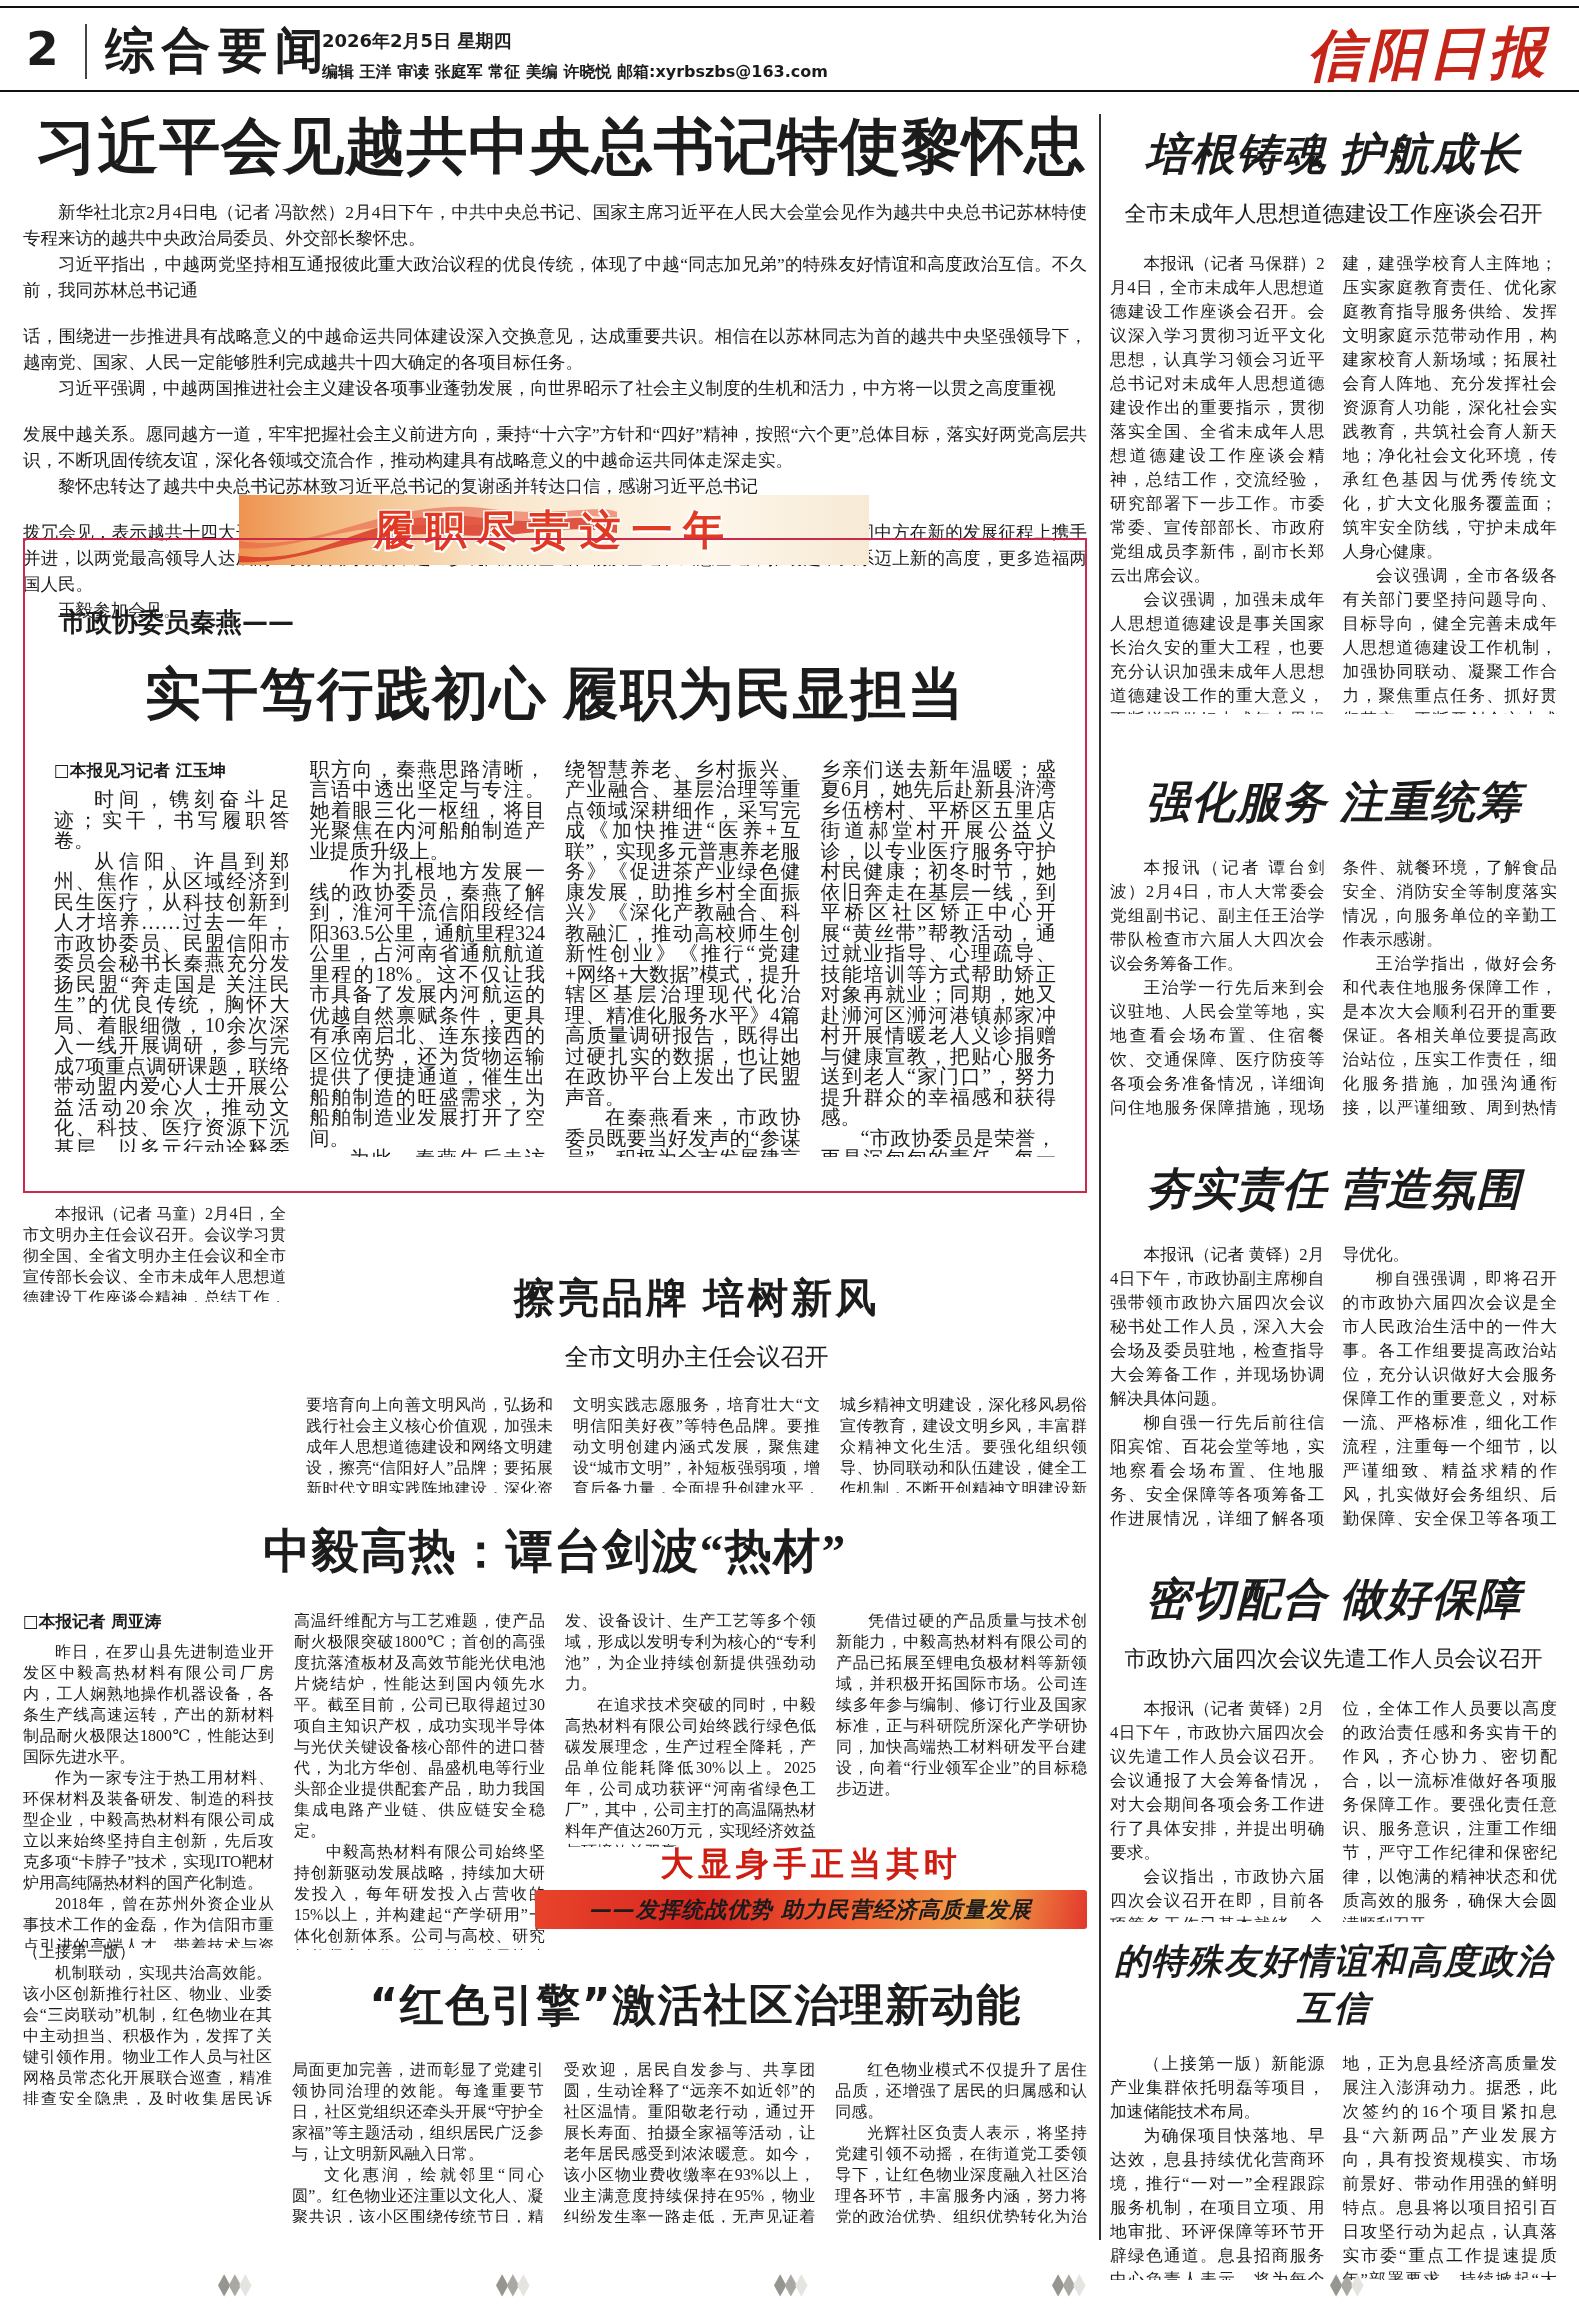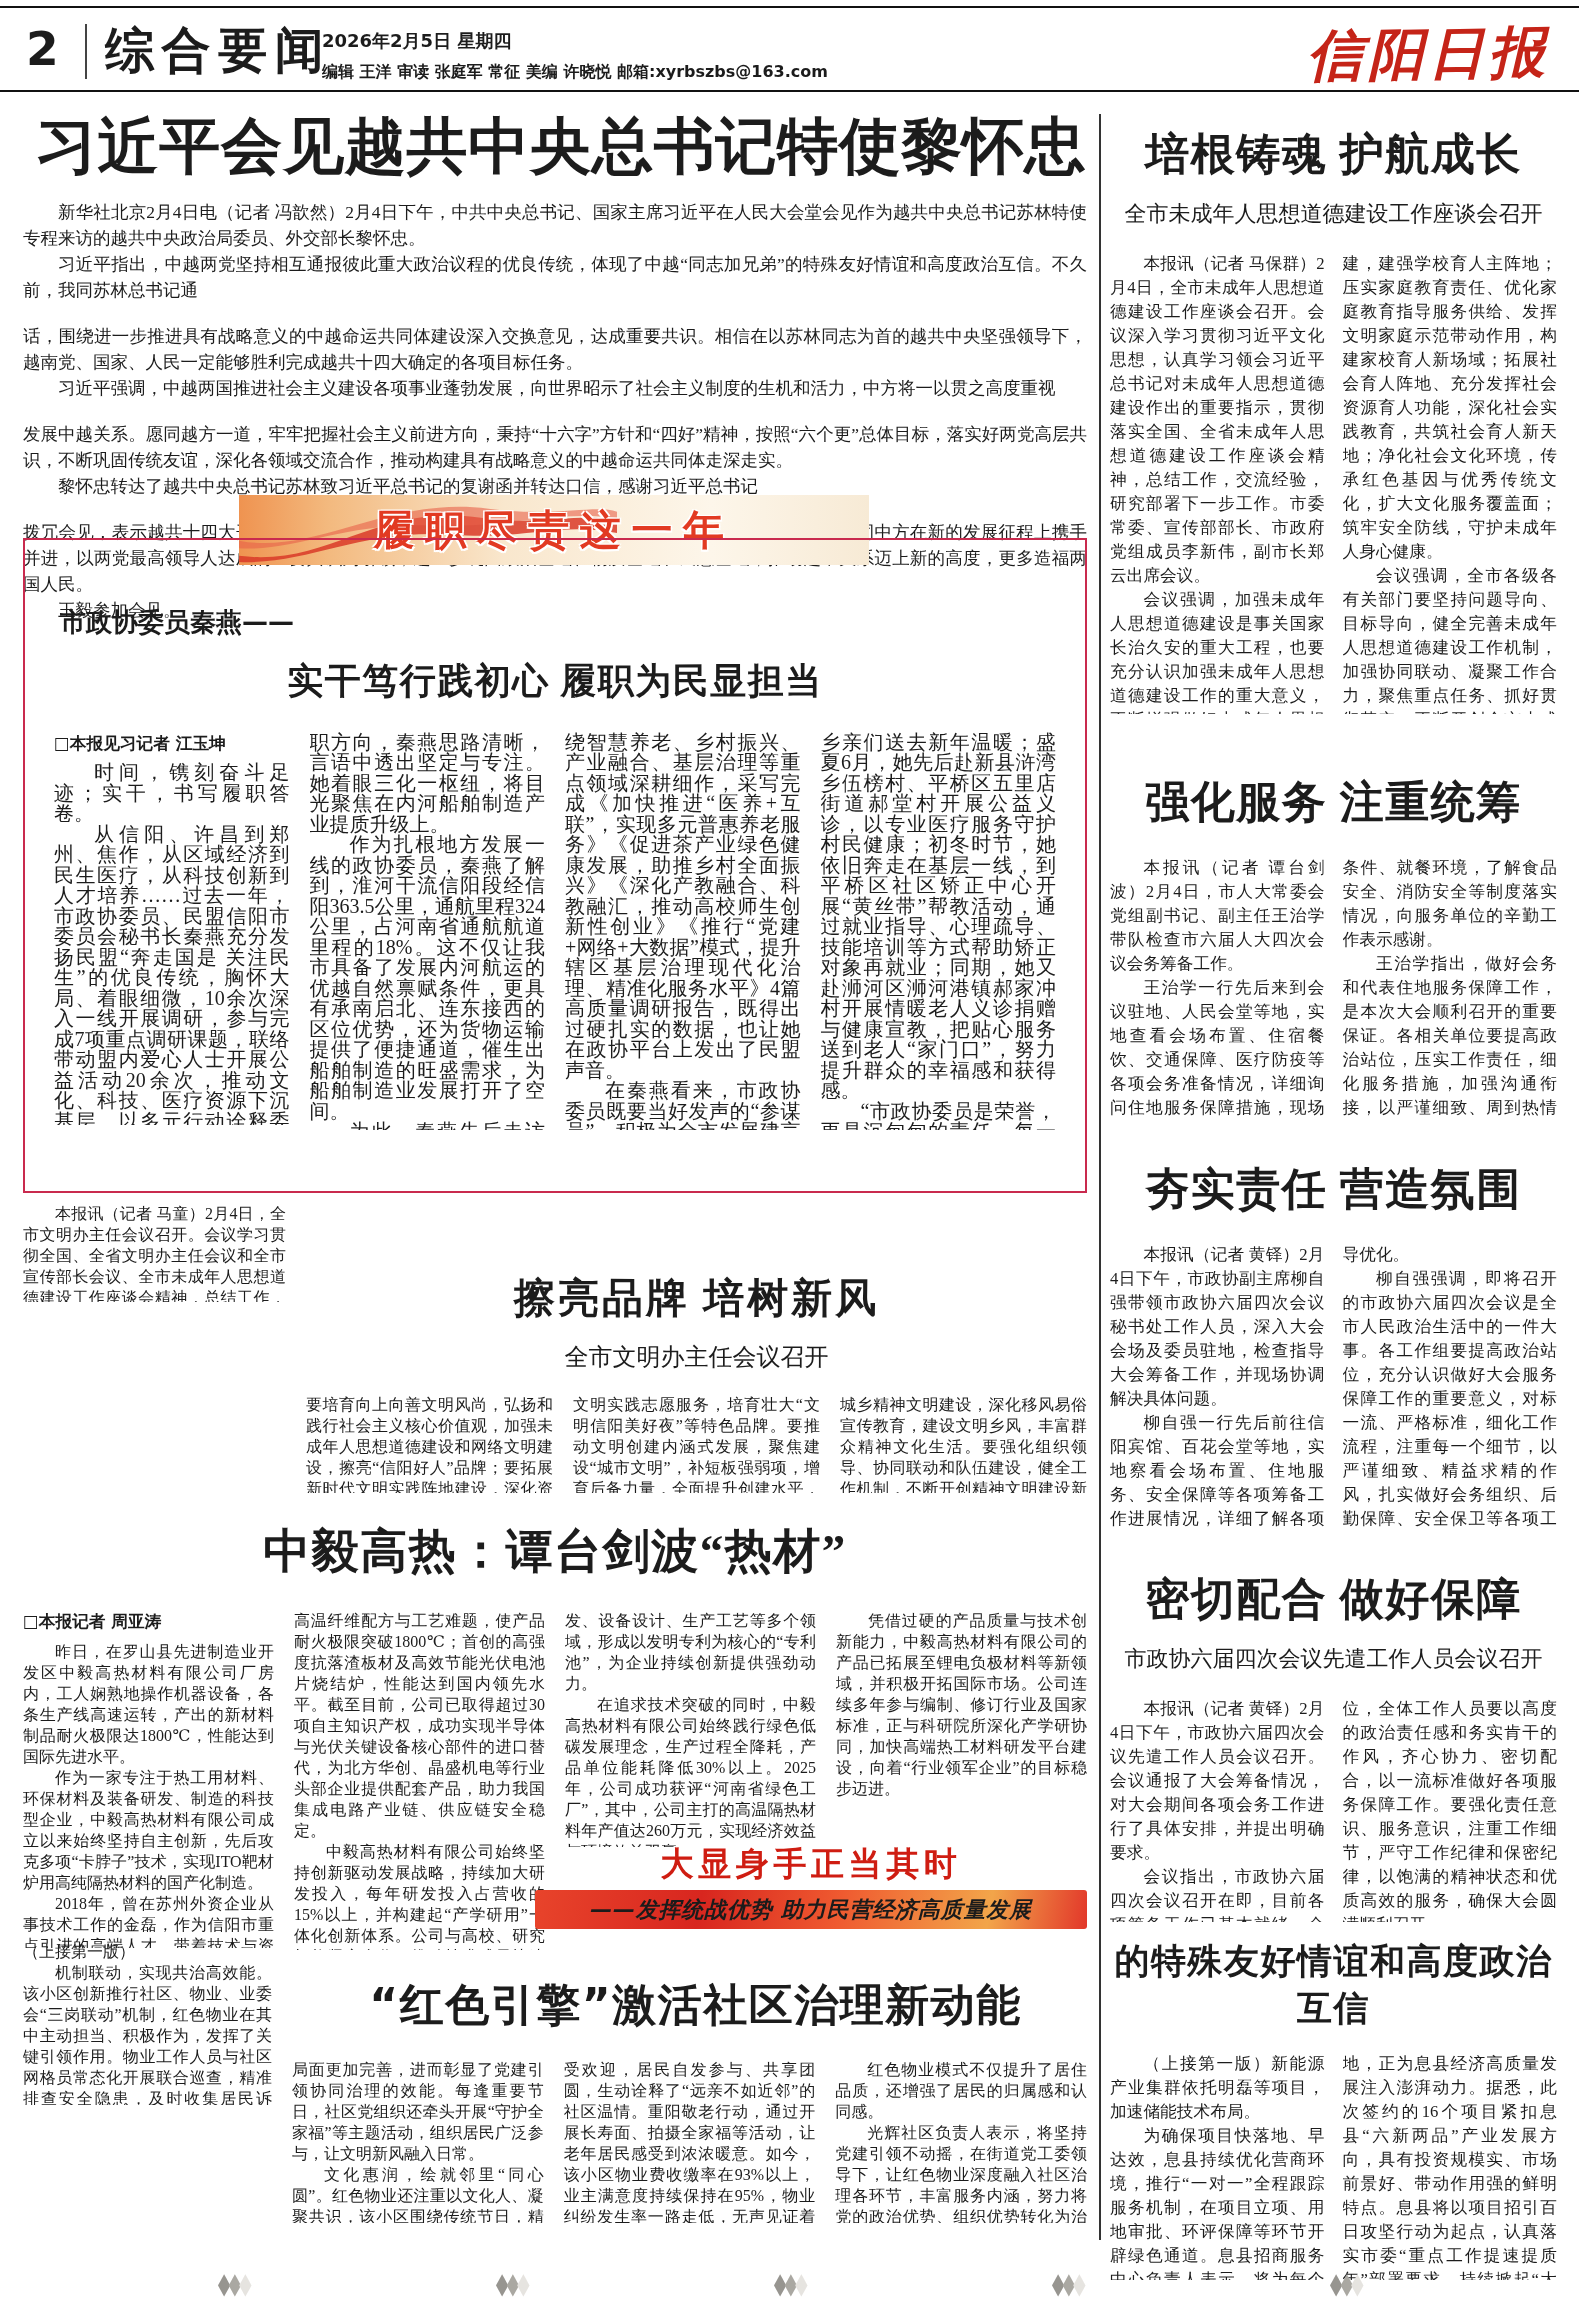--- a/index.html
+++ b/index.html
@@ -36,21 +36,21 @@
   #banner1{position:absolute;left:239px;top:495px;width:630px;height:70px;
            background:linear-gradient(90deg,#ef9350 0%,#f3b97e 14%,#f9e7cd 42%,#fdf6ea 75%,#f7ead5 100%);
            display:flex;align-items:center;justify-content:center;}
   #banner1 svg{position:absolute;left:0;top:0;height:100%;width:60%;}
   #banner1 .btxt{position:relative;font-size:41px;font-weight:900;letter-spacing:10.6px;color:#e23a22;
       font-family:"DejaVu Sans",sans-serif;
       text-shadow:1.5px 1.5px 0 #fff,-1.5px -1.5px 0 #fff,1.5px -1.5px 0 #fff,-1.5px 1.5px 0 #fff,0 2.3px 0 #fff;}
   
   #qinyanbox{position:absolute;left:23px;top:538px;width:1060px;height:651px;border:2.3px solid #c92a4e;}
   #qinyanbox .kicker{margin:65px 0 0 35px;font-size:26px;font-weight:600;font-family:"DejaVu Sans",sans-serif;}
-  #qinyanbox h2{font-size:36px;margin-top:16.7px;letter-spacing:1.5px;}
+  #qinyanbox h2{font-size:56px;margin-top:16.7px;letter-spacing:1.5px;}
   #qinyanbox .flexrow{margin:26px 29px 0;}
   #qinyanbox .col{height:398px;font-size:20px;line-height:20.5px;}
   
   #caliang{position:absolute;left:23px;top:1203px;width:1064px;display:flex;gap:20px;}
   #caliang .leadcol{width:263px;flex:none;height:298px;}
   #caliang .rightpart{flex:1;}
   #caliang h2{font-size:41px;margin-top:68px;letter-spacing:3px;}
   #caliang .subhead{font-size:24px;margin-top:15px;}
   #caliang .flexrow{margin-top:21px;}
   #caliang .col{height:99px;font-size:16px;line-height:21px;}
@@ -71,21 +71,21 @@
   #banner2 .b2sub{font-size:22px;font-weight:900;color:#1b1b1b;font-family:"DejaVu Sans",sans-serif;letter-spacing:0.8px;font-style:italic;}
   
   #hongse{position:absolute;left:23px;top:1941px;width:1064px;display:flex;gap:20px;}
   #hongse .leftcol{width:249px;flex:none;height:301px;font-size:16px;line-height:21px;}
   #hongse .rightpart{flex:1;}
   #hongse h2{font-size:44px;margin-top:35px;letter-spacing:1.5px;}
   #hongse .flexrow{margin-top:24px;}
   #hongse .col{height:164px;font-size:16px;line-height:21px;}
   
   .rail{position:absolute;left:1110px;width:447px;}
-  .rail h2{font-size:44px;letter-spacing:1.5px;}
+  .rail h2{font-size:44px;letter-spacing:1.5px;font-style:italic;}
   .rail .subhead{font-size:22px;margin-top:15px;}
   .rail .flexrow{gap:18px;}
   .rail .col{font-size:16.7px;line-height:24px;}
   #peigen{top:125px;}   #peigen .flexrow{margin-top:23px;} #peigen .col{height:462px;}
   #qianghua{top:773px;}#qianghua .flexrow{margin-top:24px;} #qianghua .col{height:264px;}
   #hangshi{top:1160px;} #hangshi .flexrow{margin-top:24px;} #hangshi .col{height:290px;}
   #miqie{top:1570px;}   #miqie .flexrow{margin-top:23px;} #miqie .col{height:225px;}
   #xixian{top:1938px;}  #xixian h2{font-size:35px;font-family:"DejaVu Sans",sans-serif;}
   #xixian .flexrow{margin-top:20px;} #xixian .col{height:228px;}
   

